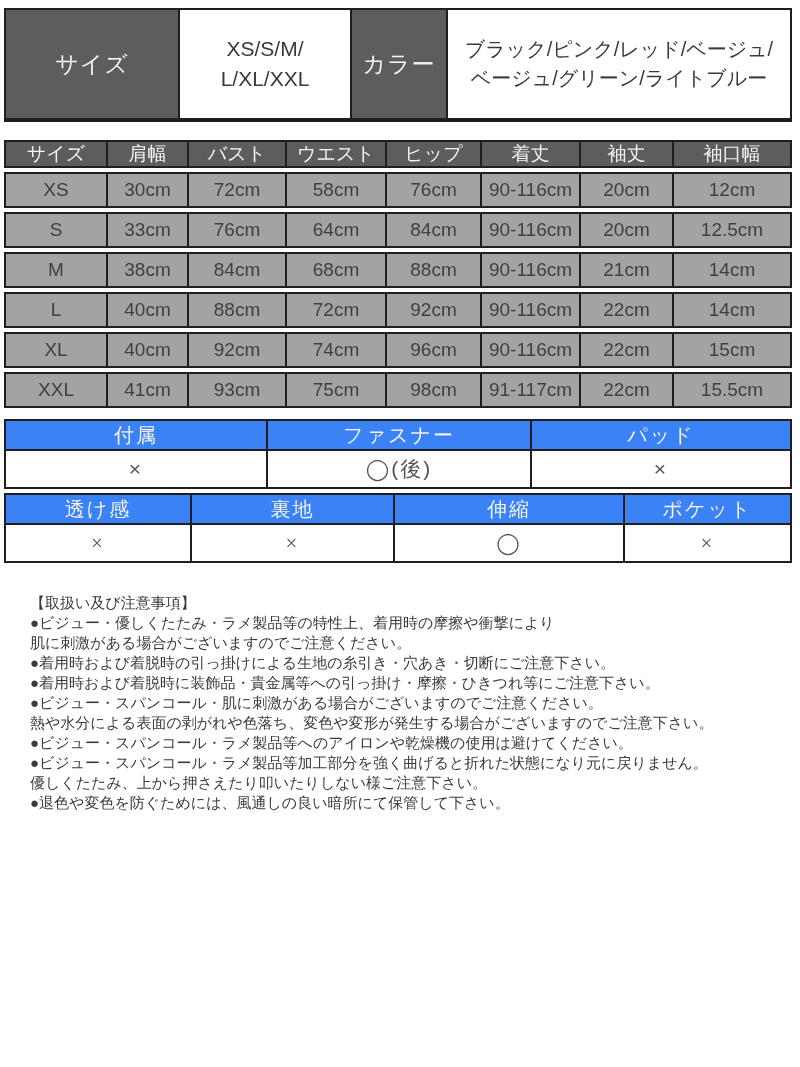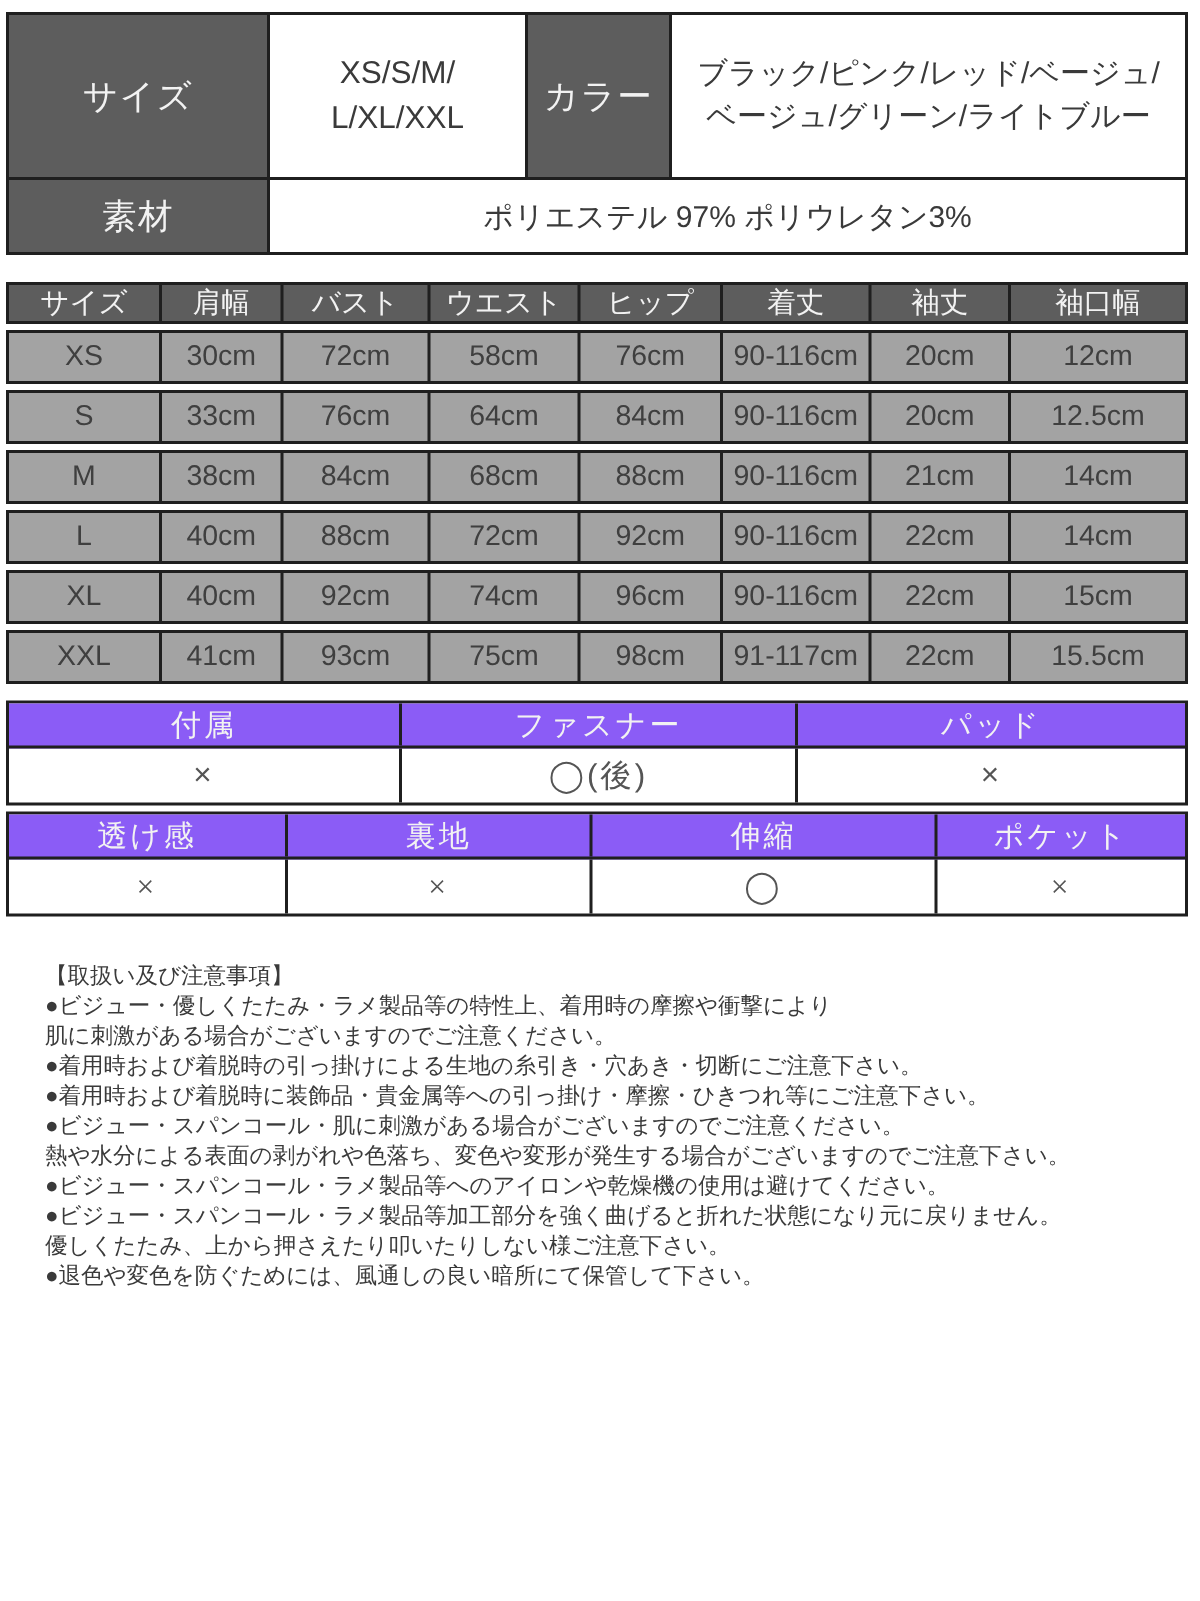--- a/index.html
+++ b/index.html
@@ -35,21 +35,21 @@
   .scell + .scell { border-left:2px solid #1f1f1f; }
   .srow.head .scell { border-left-color:#1f1f1f; }
   .c0{width:100px;} .c1{width:81px;} .c2{width:98px;} .c3{width:100px;}
   .c4{width:95px;} .c5{width:99px;} .c6{width:93px;} .c7{flex:1;}
 
   
   .feat { width:788px; border:2px solid #1f1f1f; }
   .feat.f1 { margin-top:11px; }
   .feat.f2 { margin-top:4px;font-family:Liberation Serif, serif; }
   .frow { display:flex; }
-  .frow.head { height:30px; background:#8b5cf6; color:#f2f2f2; font-size:20px; border-bottom:2px solid #1f1f1f;justify-content:flex-end; }
+  .frow.head { height:30px; background:#3b82f6; color:#f2f2f2; font-size:20px; border-bottom:2px solid #1f1f1f;justify-content:flex-end; }
   .frow.vals { height:36px; font-size:21px; color:#555555; }
   .fcell { display:flex; align-items:center; justify-content:center; letter-spacing:2px; }
   .fcell + .fcell { border-left:2px solid #1f1f1f; }
   .f1 .fa{width:260px;} .f1 .fb{width:264px;} .f1 .fc{flex:1;}
   .f2 .fa{width:184px;} .f2 .fb{width:203px;} .f2 .fc{width:230px;} .f2 .fd{flex:1;}
 
   
   .notes { margin:30px 0 0 26px; font-size:15px; line-height:20px; color:#3a3a3a; }
   .notes div { white-space:nowrap; }
 </style>
@@ -66,28 +66,20 @@
       <div class="cell w-size-value bl">
         <span>XS/S/M/</span>
         <span>L/XL/XXL</span>
       </div>
       <div class="cell hcell w-color-label bl">
         <span>カラー</span>
       </div>
       <div class="cell w-color-value bl">
         <span>ブラック/ピンク/レッド/ベージュ/</span>
         <span>ベージュ/グリーン/ライトブルー</span>
-      </div>
-    </div>
-    <div class="info-row r2">
-      <div class="cell hcell w-size-label">
-        <span>素材</span>
-      </div>
-      <div class="cell w-material-value bl">
-        <span>ポリエステル 97% ポリウレタン3%</span>
       </div>
     </div>
   </div>
 
   <div class="size-chart">
     <div class="srow head">
       <div class="scell c0">サイズ</div>
       <div class="scell c1">肩幅</div>
       <div class="scell c2">バスト</div>
       <div class="scell c3">ウエスト</div>

